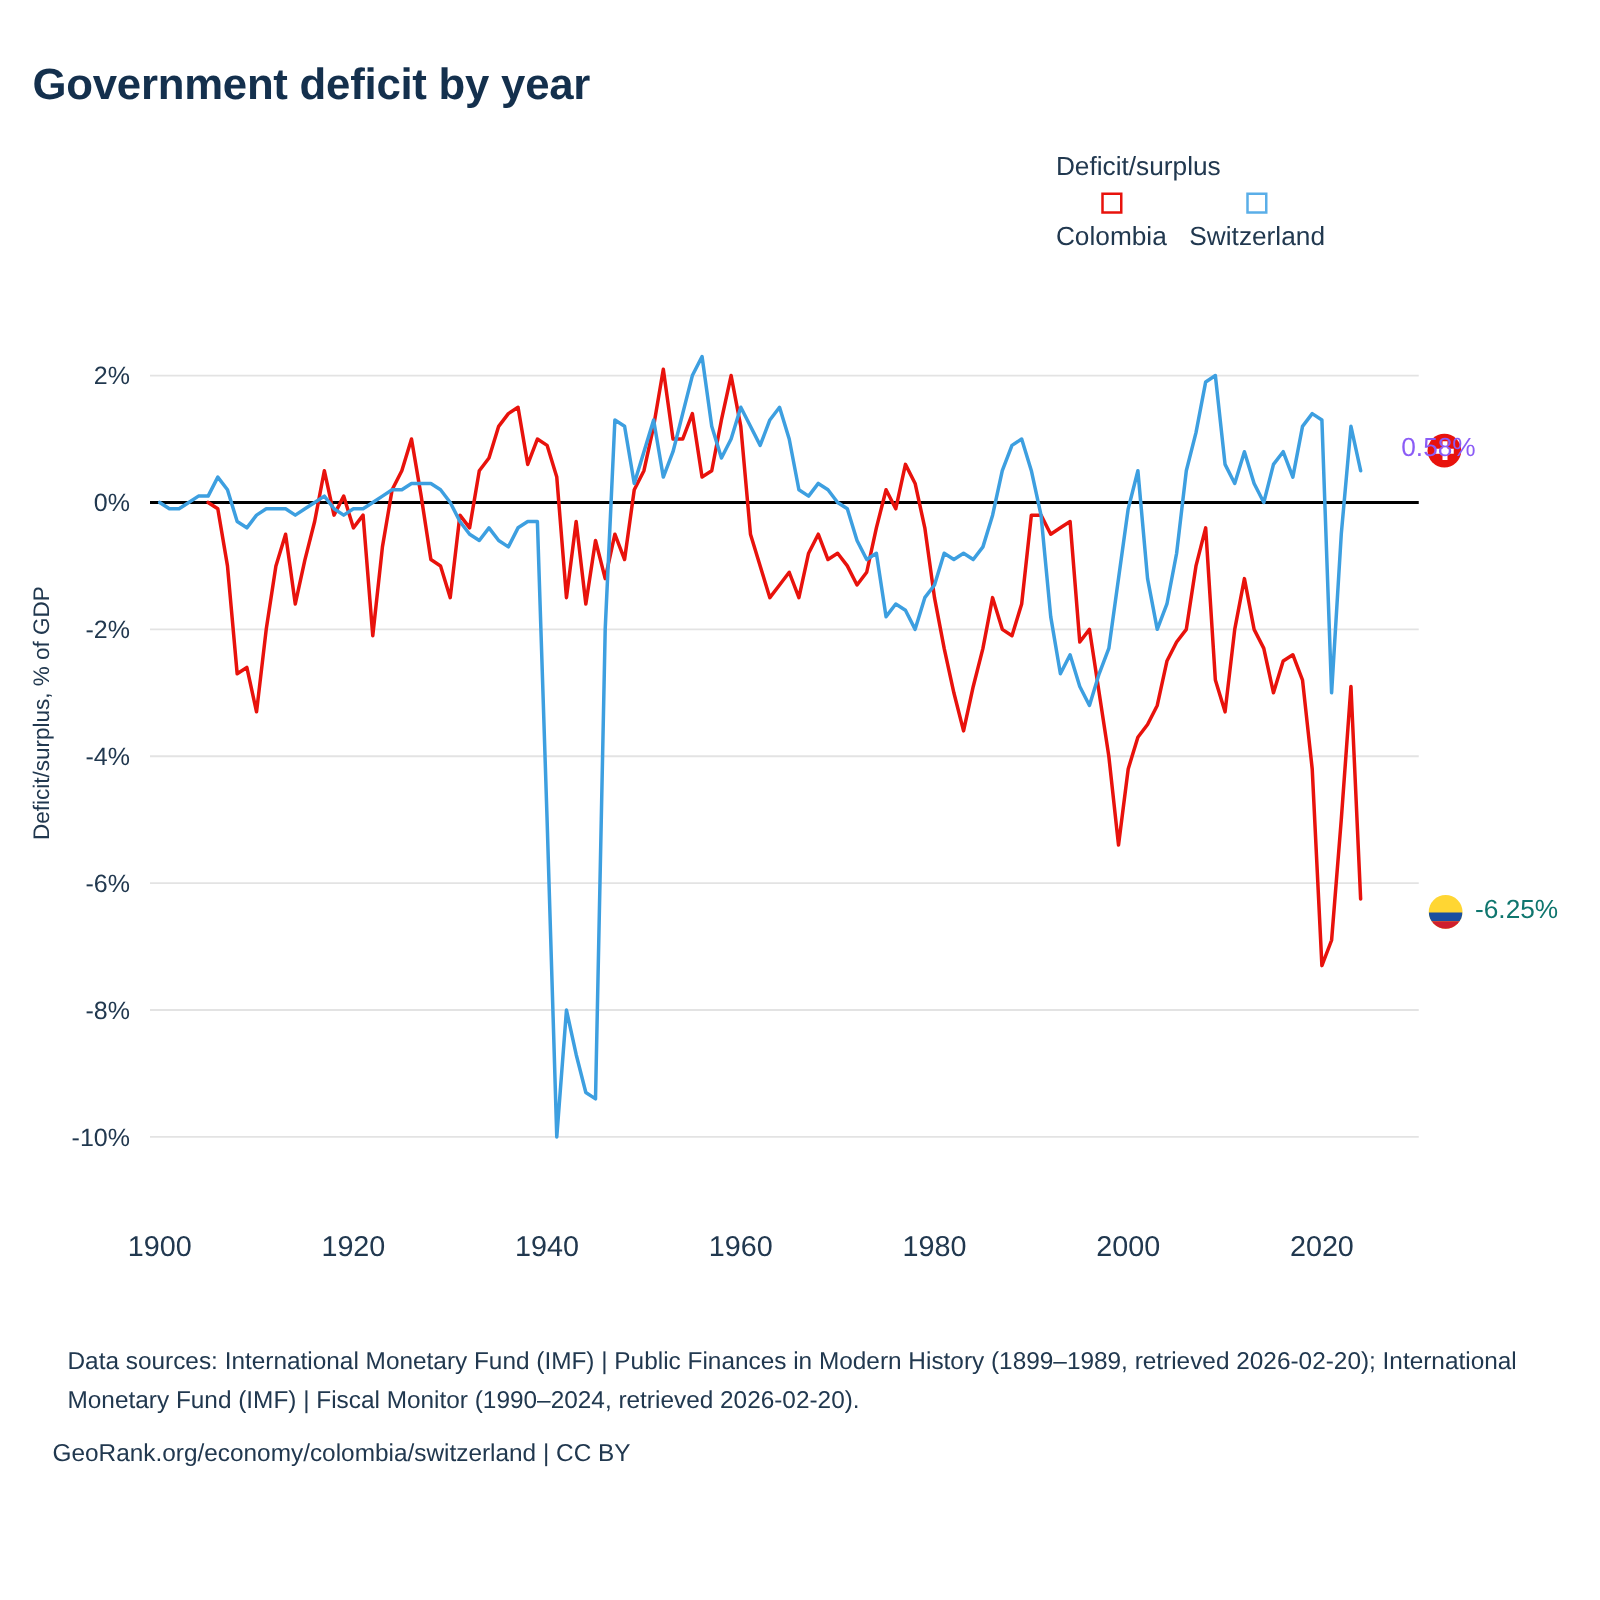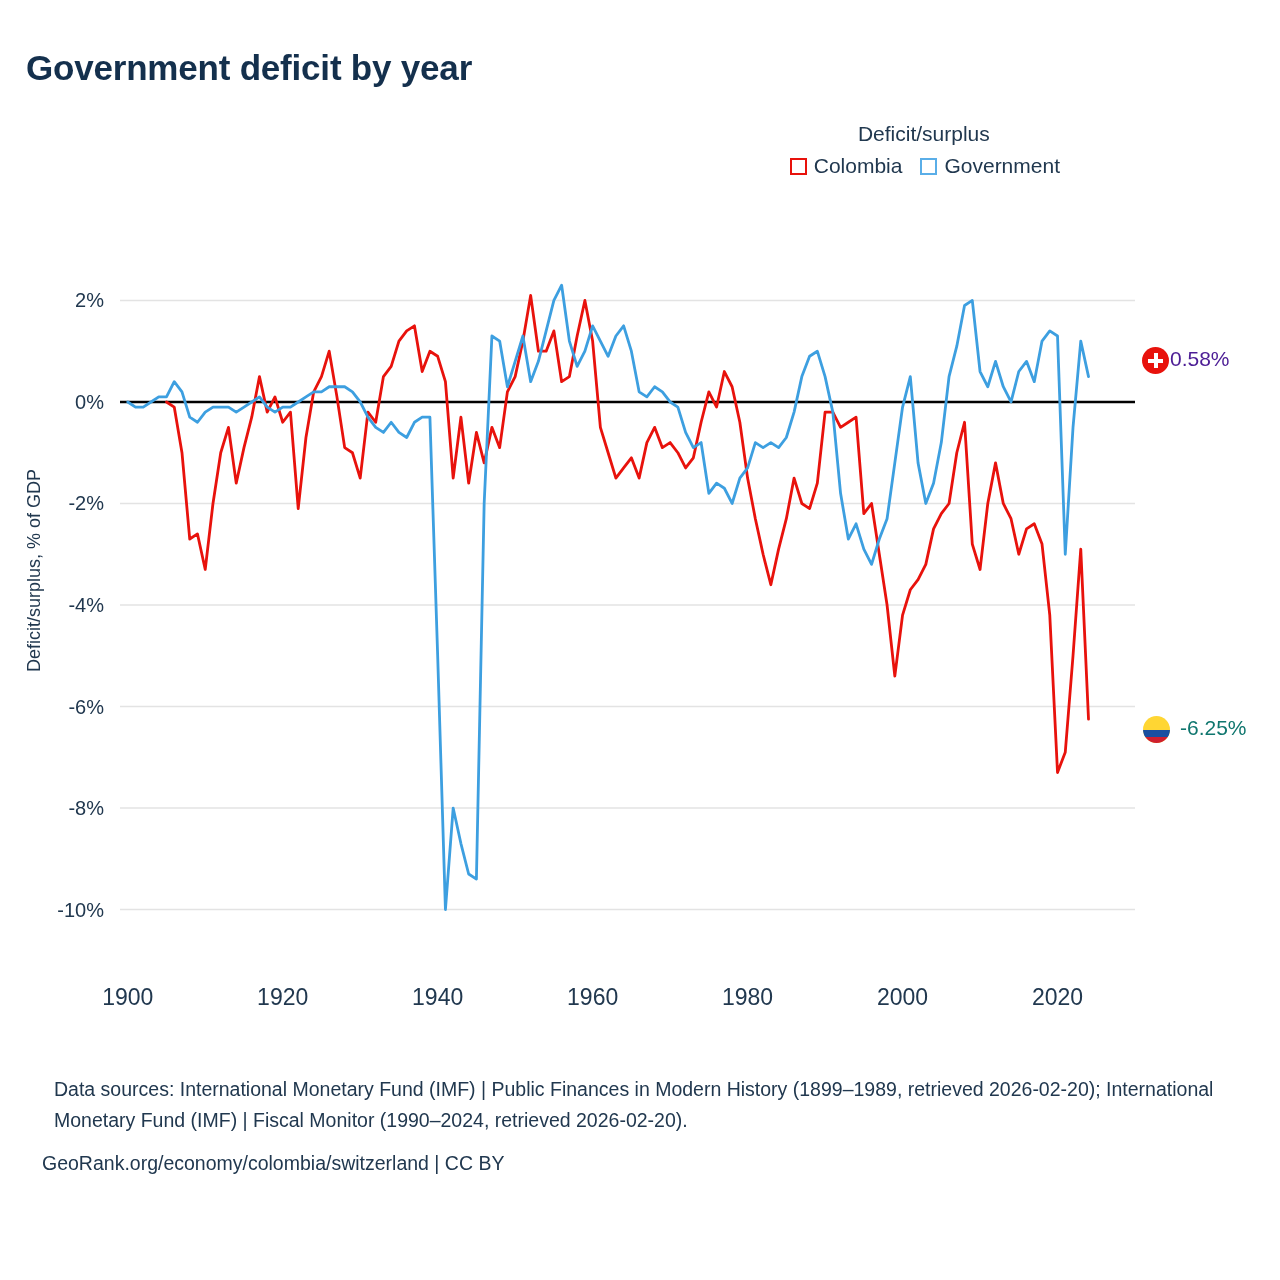--- a/index.html
+++ b/index.html
@@ -32,33 +32,33 @@
   .legend {
     position: absolute;
     right: 36px;
     top: 122px;
     text-align: right;
   }
   .legend-title {
     font-size: 21px;
     color: #21384f;
     margin-bottom: 8px;
-    text-align: center;
+    text-align: left;
     padding-right: 2px;
   }
   .legend-items {
     display: flex;
     flex-direction: row;
     align-items: center;
     justify-content: flex-end;
     gap: 18px;
   }
   .legend-item {
     display: flex;
-    flex-direction: row;
+    flex-direction: column;
     align-items: center;
     gap: 7px;
     font-size: 21px;
     color: #21384f;
   }
   .legend-swatch {
     width: 17px;
     height: 17px;
     border: 2.5px solid #000;
     background: #fff;
@@ -100,21 +100,21 @@
     line-height: 31px;
     color: #21384f;
   }
   .footer .src-line { margin: 12px; }
   .footer .link-line { margin-top: 6px; }
   .endlabel {
     position: absolute;
     font-size: 21px;
     white-space: nowrap;
   }
-  .endlabel.swiss { color: #4c1d95; left: 1170px; top: 347px; }
+  .endlabel.swiss { color: #8b5cf6; left: 1121px; top: 347px; }
   .endlabel.col { color: #0f766e; left: 1180px; top: 716px; }
   .flag {
     position: absolute;
     width: 27px;
     height: 27px;
     border-radius: 50%;
     overflow: hidden;
   }
   .flag.swiss { left: 1142px; top: 347px; background: #e8120c; }
   .flag.swiss .cross-v {
@@ -144,21 +144,21 @@
 
   <div class="legend">
     <div class="legend-title">Deficit/surplus</div>
     <div class="legend-items">
       <div class="legend-item">
         <span class="legend-swatch" style="border-color:#e8120c"></span>
         <span>Colombia</span>
       </div>
       <div class="legend-item">
         <span class="legend-swatch" style="border-color:#5aaee8"></span>
-        <span>Government</span>
+        <span>Switzerland</span>
       </div>
     </div>
   </div>
 
   <div class="y-axis-label">Deficit/surplus, % of GDP</div>
 
   <svg class="chart-area" id="chart-svg" width="1280" height="1280">
       <line x1="120" x2="1135" y1="300.4545454545454" y2="300.4545454545454" stroke="#e3e3e3" stroke-width="1.5"></line>
       <text x="104" y="307.4545454545454" text-anchor="end" font-size="20" class="tick">2%</text>
       <text x="104" y="408.9696969696969" text-anchor="end" font-size="20" class="tick">0%</text>

